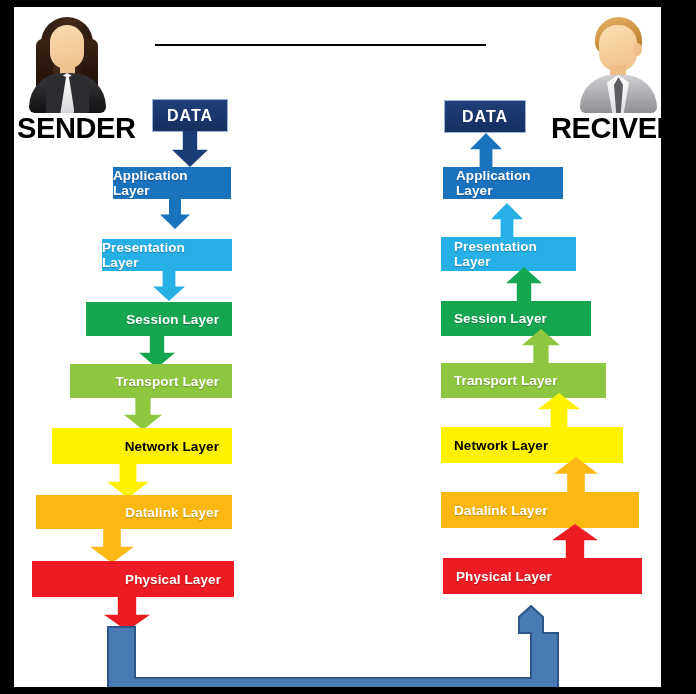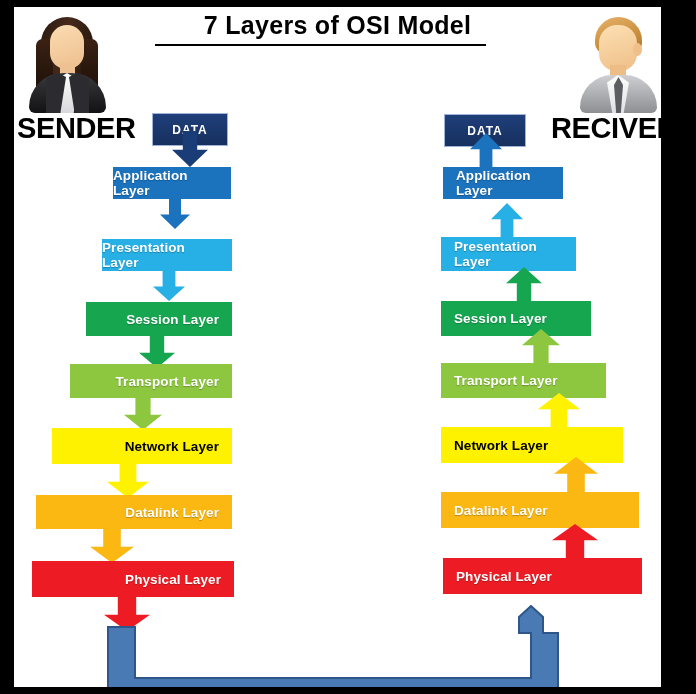--- a/index.html
+++ b/index.html
@@ -69,36 +69,35 @@
 
   
   .lbox{position:absolute;display:flex;align-items:center;
         color:#fff;font-weight:bold;font-size:13.5px;
         box-sizing:border-box;letter-spacing:0.1px;
         text-shadow:0 1px 1px rgba(0,0,0,.25);}
   .lbox.right-txt{justify-content:flex-end;padding-right:13px;}
   .lbox.left-txt{justify-content:flex-start;padding-left:13px;}
 
   .databox{position:absolute;display:flex;align-items:center;justify-content:center;
-           color:#fff;font-weight:bold;font-size:12px;letter-spacing:1px;
+           color:#fff;font-weight:bold;font-size:16px;letter-spacing:1px;
            background:linear-gradient(180deg,#1f3f7a 0%,#16305e 100%);
-           border:1px solid #9fb4d6;box-sizing:border-box;margin-top:14px;}
+           border:1px solid #9fb4d6;box-sizing:border-box;}
 
   .arr{position:absolute;}
   .arr-down{clip-path:polygon(30% 0,70% 0,70% 52%,100% 52%,50% 100%,0 52%,30% 52%);}
   .arr-up{clip-path:polygon(50% 0,100% 48%,70% 48%,70% 100%,30% 100%,30% 48%,0 48%);}
   #medium-shape{position:absolute;left:93px;top:598px;width:452px;height:86px;}
 </style>
 </head>
 <body>
 
 <div id="frame">
   <div id="canvas">
 
-    <div id="title">7 Layers of OSI Model</div>
     <div id="title-underline"></div>
 
     <div class="avatar" id="sender-avatar">
       <div class="av-head" id="s-hair"></div>
       <div class="av-body" id="s-hair-l"></div>
       <div class="av-body" id="s-hair-r"></div>
       <div class="av-head" id="s-face"></div>
       <div class="av-body" id="s-neck"></div>
       <div class="av-body" id="s-suit"></div>
       <div class="av-body" id="s-shirt"></div>

